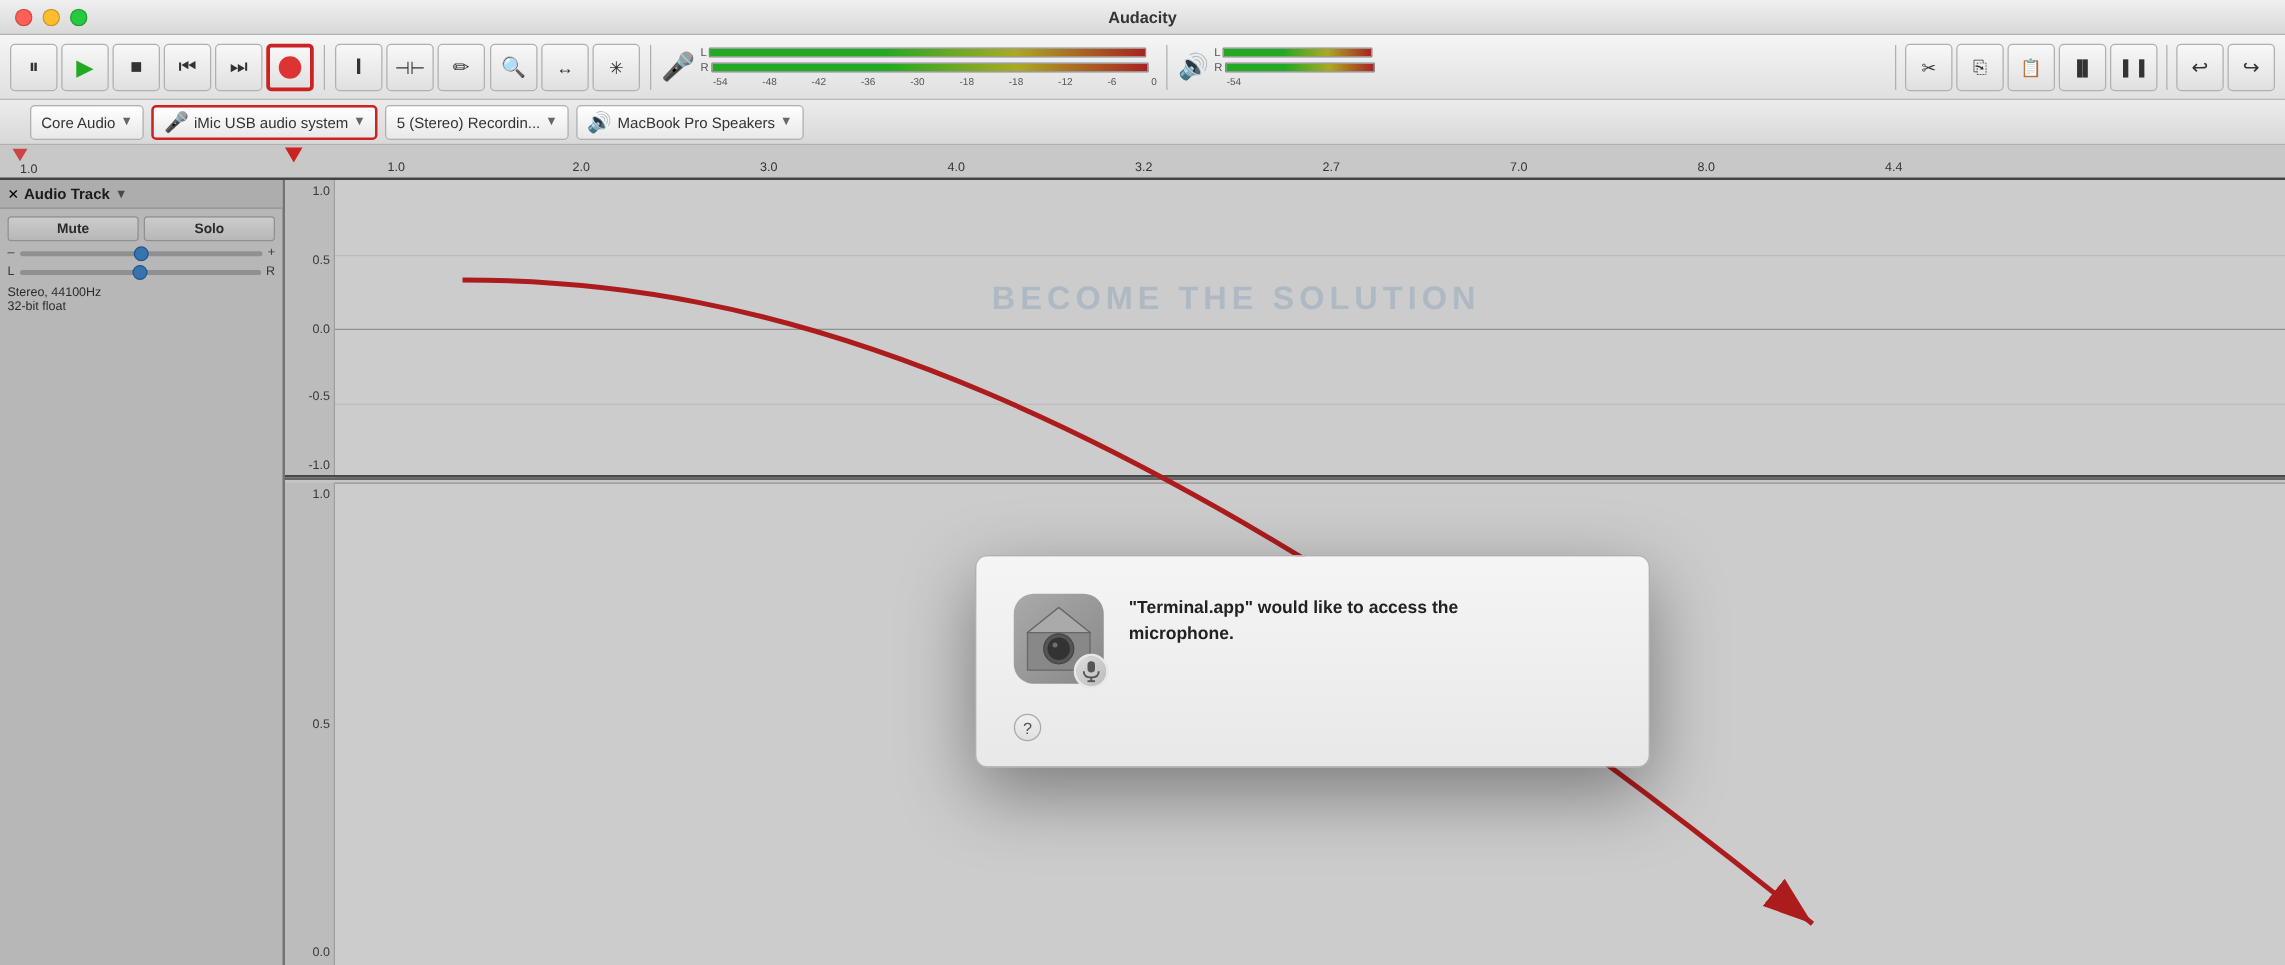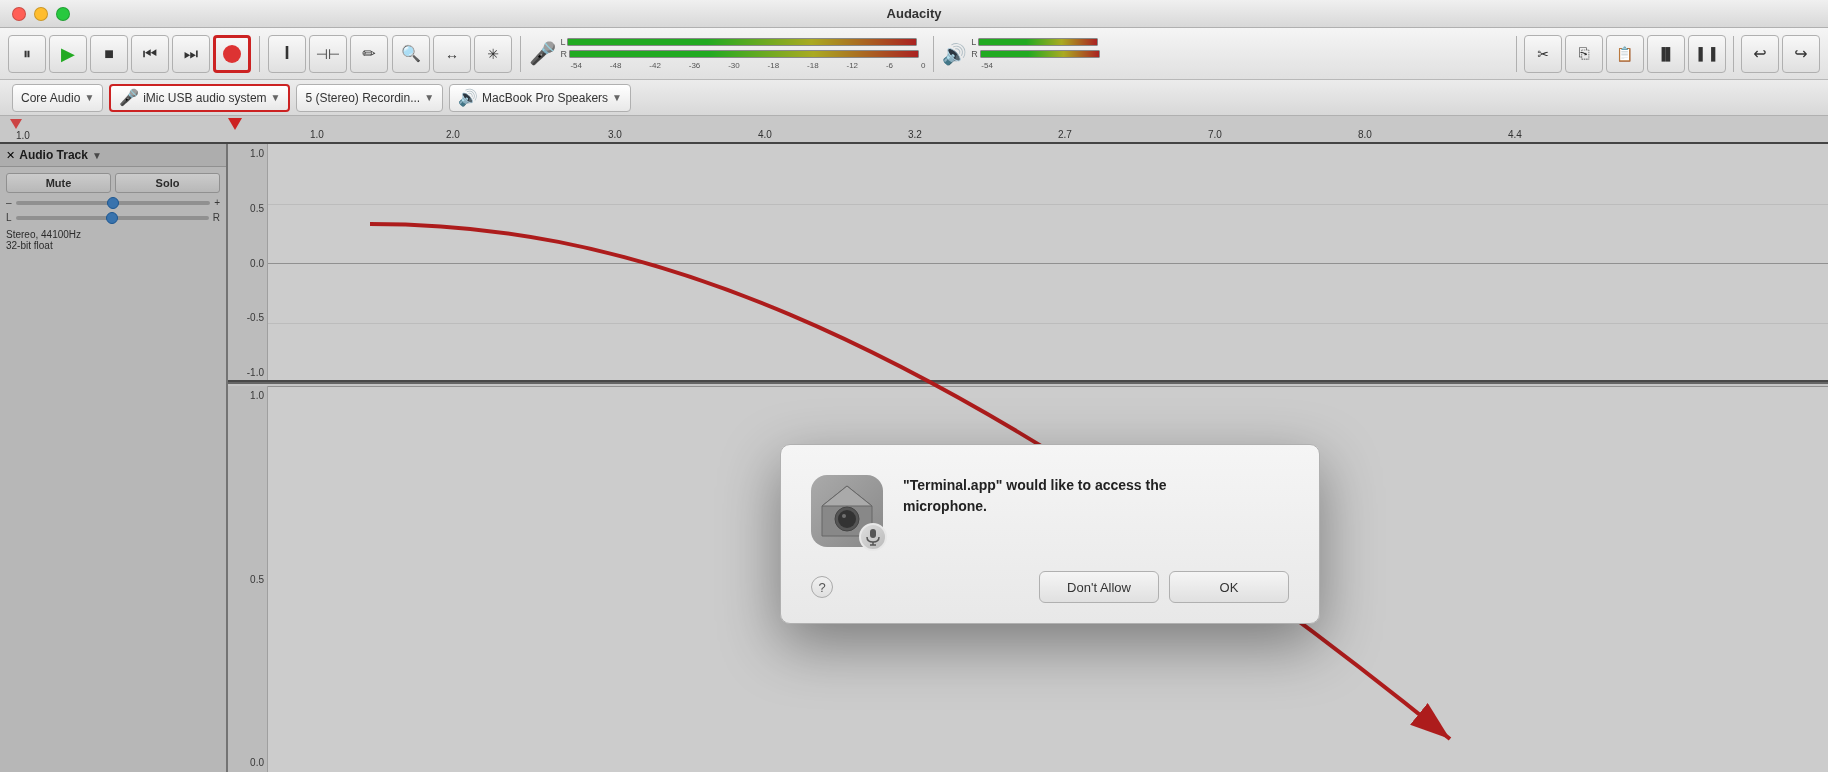--- a/index.html
+++ b/index.html
@@ -84,21 +84,21 @@
       gap: 3px;
       align-items: center;
     }
 
     
     .toolbar2 {
       background: linear-gradient(to bottom, #ececec, #d8d8d8);
       border-bottom: 1px solid #b0b0b0;
       display: flex;
       align-items: center;
-      padding: 3px 12px;
+      padding: 3px 24px;
       gap: 6px;
       height: 36px;
       text-align: center;
     }
     .dropdown-select {
       background: linear-gradient(to bottom, #fff, #e8e8e8);
       border: 1px solid #b0b0b0;
       border-radius: 4px;
       padding: 2px 8px;
       font-size: 12px;
@@ -458,21 +458,21 @@
 
 <div class="timeline-ruler" style="position:relative; background:#c8c8c8; height:28px; border-bottom:2px solid #444; display:flex; align-items:center;">
 
   <div style="position:absolute;left:10px;top:3px;width:0;height:0;border-left:6px solid transparent;border-right:6px solid transparent;border-top:10px solid #cc4444;"></div>
   <span style="position:absolute;left:16px;top:14px;font-size:10px;color:#333;">1.0</span>
 
   <div style="position:absolute;left:228px;top:2px;width:0;height:0;border-left:7px solid transparent;border-right:7px solid transparent;border-top:12px solid #cc2222;"></div>
 
   <div style="position:absolute;left:230px;right:0;display:flex;align-items:flex-end;height:100%;padding-bottom:2px;">
     <span style="position:absolute;left:80px;font-size:10px;color:#333;">1.0</span>
-    <span style="position:absolute;left:216px;font-size:10px;color:#333;">2.0</span>
+    <span style="position:absolute;left:228px;font-size:10px;color:#333;">2.0</span>
     <span style="position:absolute;left:378px;font-size:10px;color:#333;">3.0</span>
     <span style="position:absolute;left:528px;font-size:10px;color:#333;">4.0</span>
     <span style="position:absolute;left:678px;font-size:10px;color:#333;">3.2</span>
     <span style="position:absolute;left:828px;font-size:10px;color:#333;">2.7</span>
     <span style="position:absolute;left:978px;font-size:10px;color:#333;">7.0</span>
     <span style="position:absolute;left:1128px;font-size:10px;color:#333;">8.0</span>
     <span style="position:absolute;left:1278px;font-size:10px;color:#333;">4.4</span>
   </div>
 </div>
 
@@ -525,20 +525,21 @@
         <span style="text-align:right;padding-right:3px;font-size:10px;color:#444;">0.0</span>
         <span style="text-align:right;padding-right:3px;font-size:10px;color:#444;">-0.5</span>
         <span style="text-align:right;padding-right:3px;font-size:10px;color:#444;">-1.0</span>
       </div>
 
       <div style="position:absolute;top:50%;left:40px;right:0;height:1px;background:#aaa;"></div>
 
       <div style="position:absolute;top:25%;left:40px;right:0;height:1px;background:#ddd;"></div>
       <div style="position:absolute;top:75%;left:40px;right:0;height:1px;background:#ddd;"></div>
 
+      <div style="position:absolute;top:40%;left:50%;transform:translate(-60%,-50%);font-size:26px;font-weight:bold;color:rgba(100,150,200,0.25);letter-spacing:4px;text-transform:uppercase;pointer-events:none;white-space:nowrap;">Become The Solution</div>
 
       <div style="position:absolute;bottom:0;left:0;right:0;height:2px;background:#555;"></div>
     </div>
 
     <div style="position:absolute;top:242px;left:0;right:0;height:386px;background:#f0f0f0;">
       <div style="position:absolute;left:0;top:0;width:40px;height:100%;background:#ddd;border-right:1px solid #bbb;display:flex;flex-direction:column;justify-content:space-between;padding:4px 0;">
         <span style="text-align:right;padding-right:3px;font-size:10px;color:#444;">1.0</span>
         <span style="text-align:right;padding-right:3px;font-size:10px;color:#444;">0.5</span>
         <span style="text-align:right;padding-right:3px;font-size:10px;color:#444;">0.0</span>
       </div>
@@ -580,24 +581,20 @@
             <span style="white-space:pre-line;">"Terminal.app" would like to access the
 microphone.</span>
           </div>
         </div>
       </div>
 
       <div class="dialog-footer">
         <div class="dialog-help">
           <span>?</span>
         </div>
-        <div class="dialog-buttons">
-          <button class="dialog-btn dont-allow">Don't Allow</button>
-          <button class="dialog-btn ok">OK</button>
-        </div>
       </div>
     </div>
   </div>
 
   <svg style="position:absolute;top:0;left:0;width:100%;height:100%;pointer-events:none;z-index:90;">
 
     <defs>
       <marker id="arrowhead" markerWidth="10" markerHeight="7" refX="10" refY="3.5" orient="auto">
         <polygon points="0 0, 10 3.5, 0 7" fill="#cc2222"></polygon>
       </marker>

